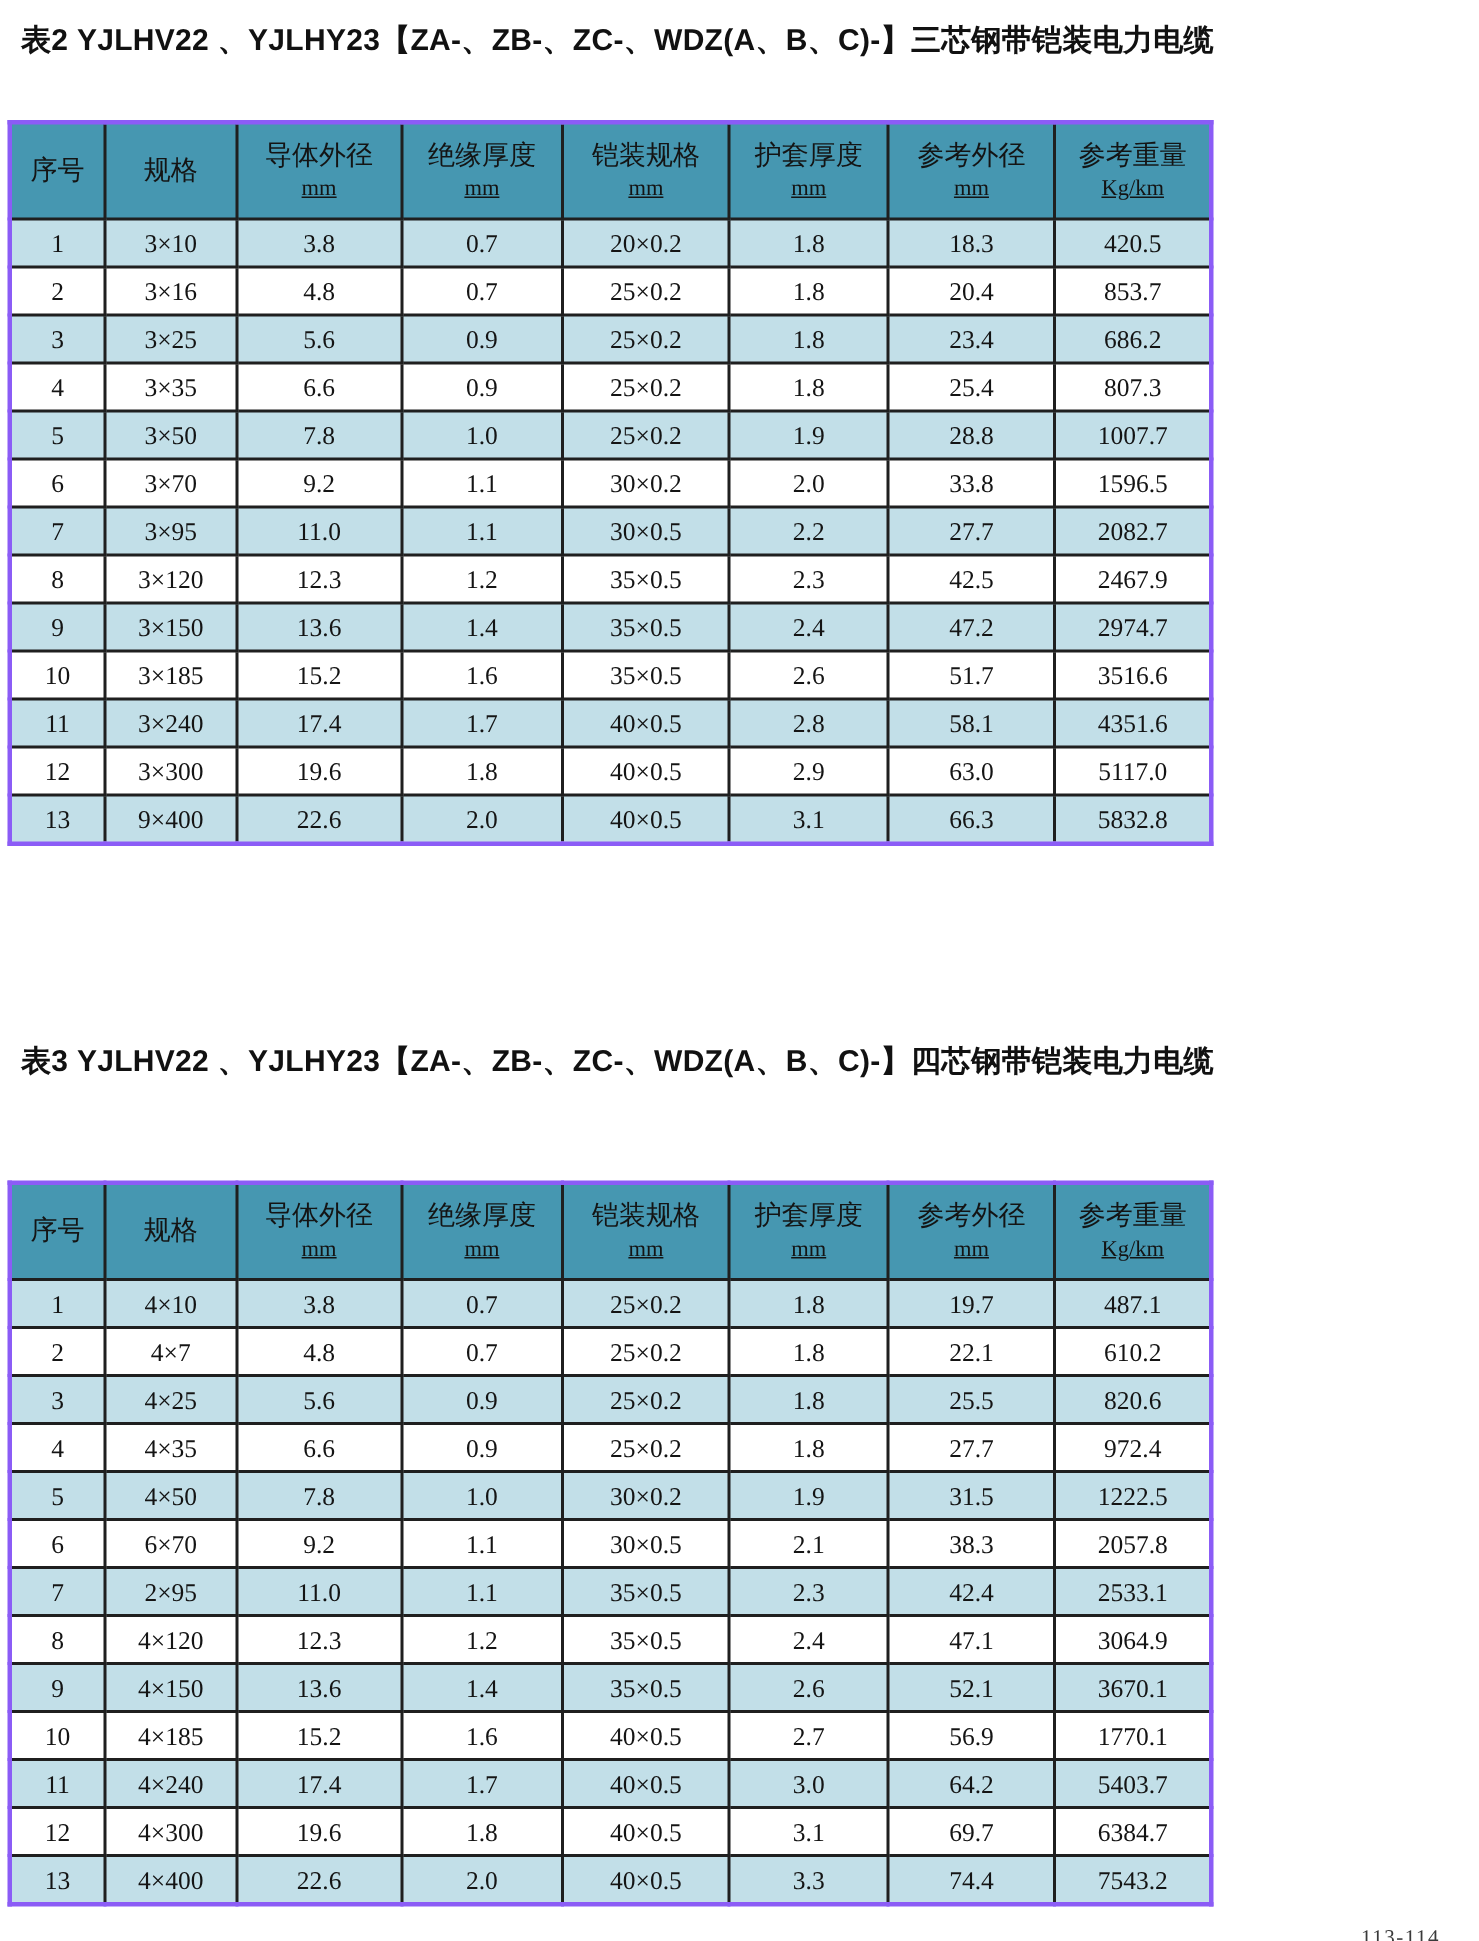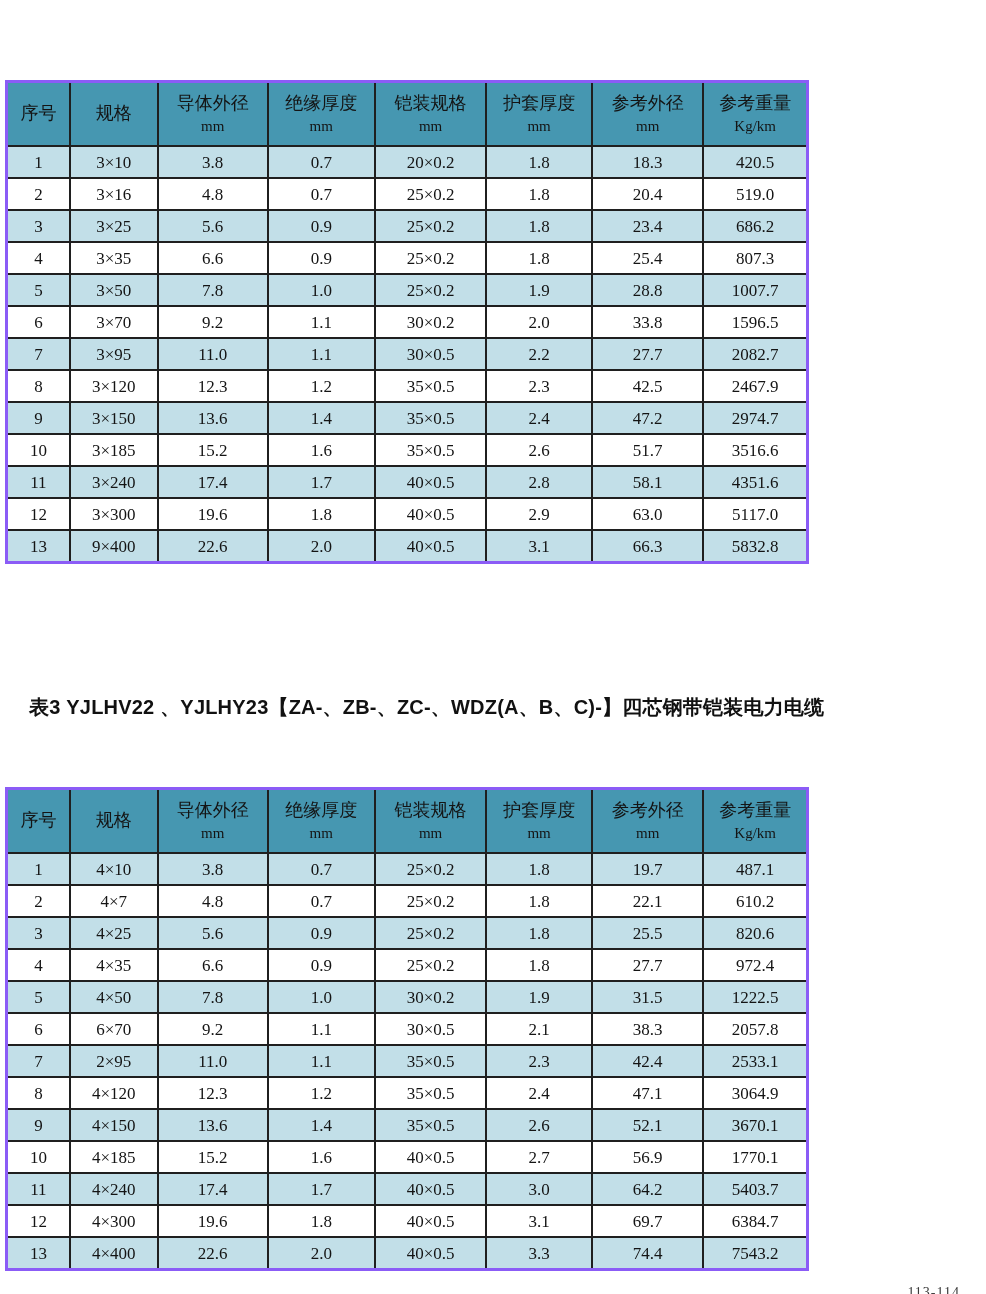--- a/index.html
+++ b/index.html
@@ -10,21 +10,21 @@
   }
   .page { position:absolute; inset:0; width:986px; height:1294px; }
 
   .doc-title {
     position:absolute; left:14px;
     font-family:"Liberation Sans","DejaVu Sans",sans-serif;
     font-weight:bold; font-size:20px; color:#111111;
     white-space:nowrap; letter-spacing:0.2px;
   }
   #title-1 { top:13px; }
-  #title-2 { top:694px;margin-left:15px; }
+  #title-2 { top:694px; }
 
   table.cable-table {
     position:absolute; left:5px; width:804px;
     border-collapse:collapse; table-layout:fixed;
     border:3px solid #8b5cf6;
   }
   #table-2 { top:80px; }
   #table-3 { top:787px; }
 
   col.c0 { width:7.9%; }
@@ -41,38 +41,39 @@
     text-align:center; vertical-align:middle;
     color:#141414; padding:0;
   }
   .cable-table thead th {
     background:#4697b1;
     height:62px;
     font-weight:normal;
     font-size:18px;
   }
   .h-name { line-height:1.1; }
-  .h-unit { font-size:15px; margin-top:6px; line-height:1; }
+  .h-unit { font-size:15px; margin-top:6px; line-height:1;text-decoration:underline; }
   .cable-table tbody td {
     height:30px; font-size:17px; line-height:1;
   }
   .cable-table tbody tr:nth-child(odd) td  { background:#c2dfe8; }
   .cable-table tbody tr:nth-child(even) td { background:#ffffff; }
 
   .page-number {
     position:absolute; top:1285px; right:26px;
     font-size:14px; color:#3a3a3a; letter-spacing:1px;
     white-space:nowrap;
   }
 </style>
 </head>
 <body>
 
 <div class="page">
 
+  <div class="doc-title" id="title-1">表2 YJLHV22 、YJLHY23【ZA-、ZB-、ZC-、WDZ(A、B、C)-】三芯钢带铠装电力电缆</div>
 
   <table class="cable-table" id="table-2">
     <colgroup>
       <col class="c0">
         <col class="c1">
         <col class="c2">
         <col class="c3">
       <col class="c4">
         <col class="c5">
         <col class="c6">
@@ -124,21 +125,21 @@
           <td>420.5</td>
         </tr>
         <tr>
           <td>2</td>
           <td>3×16</td>
           <td>4.8</td>
           <td>0.7</td>
           <td>25×0.2</td>
           <td>1.8</td>
           <td>20.4</td>
-          <td>519.0</td>
+          <td>853.7</td>
         </tr>
         <tr>
           <td>3</td>
           <td>3×25</td>
           <td>5.6</td>
           <td>0.9</td>
           <td>25×0.2</td>
           <td>1.8</td>
           <td>23.4</td>
           <td>686.2</td>

